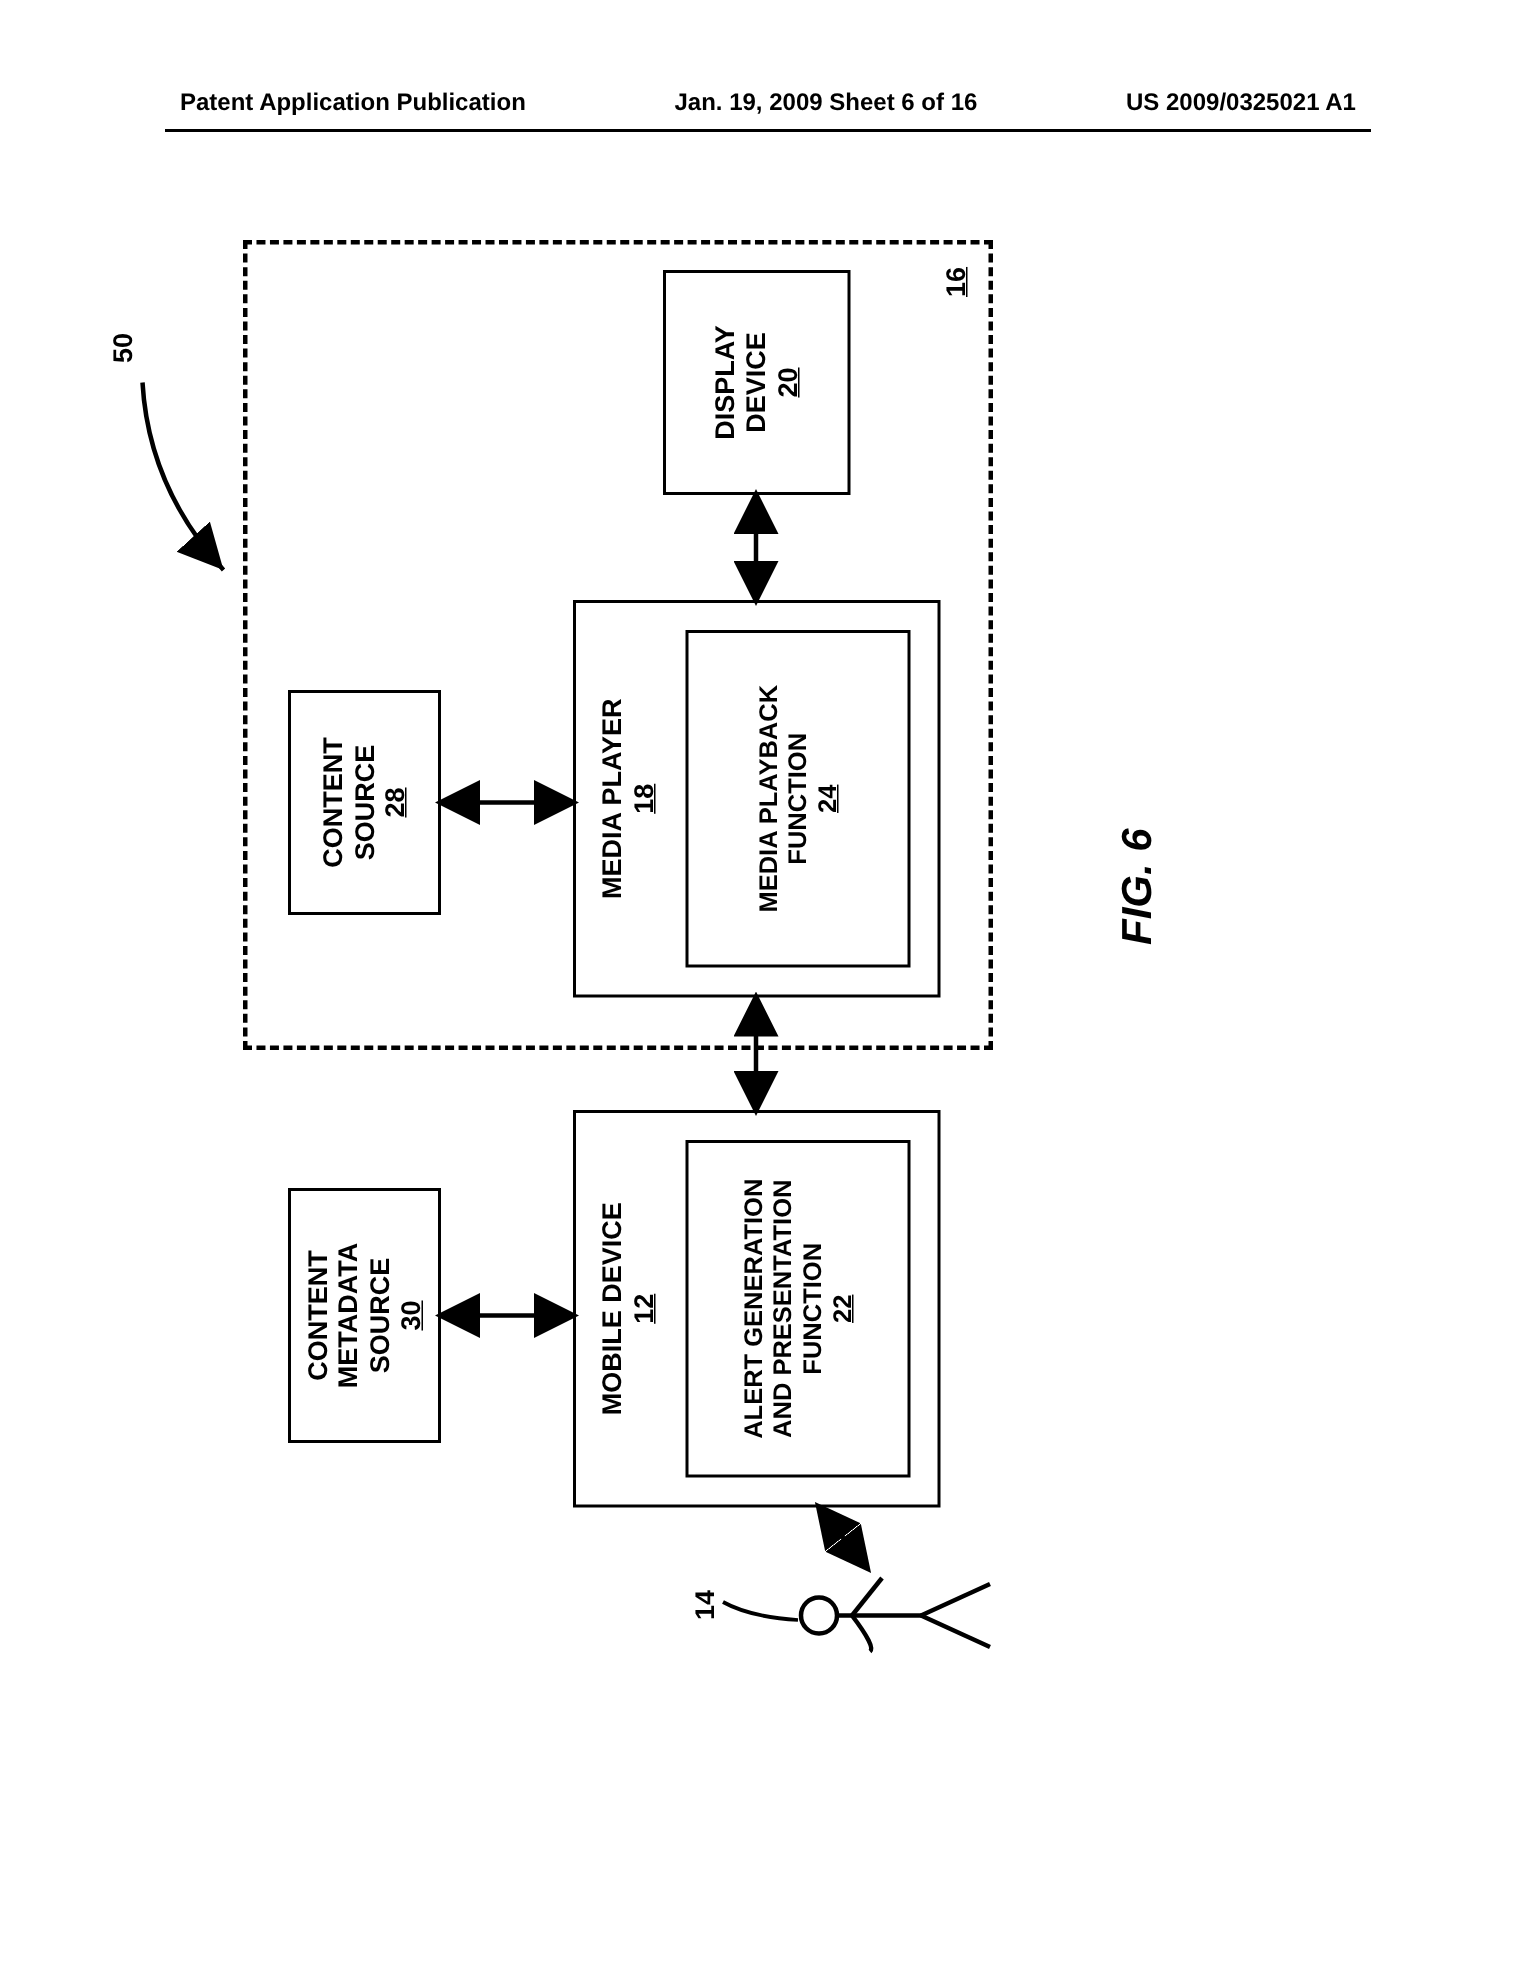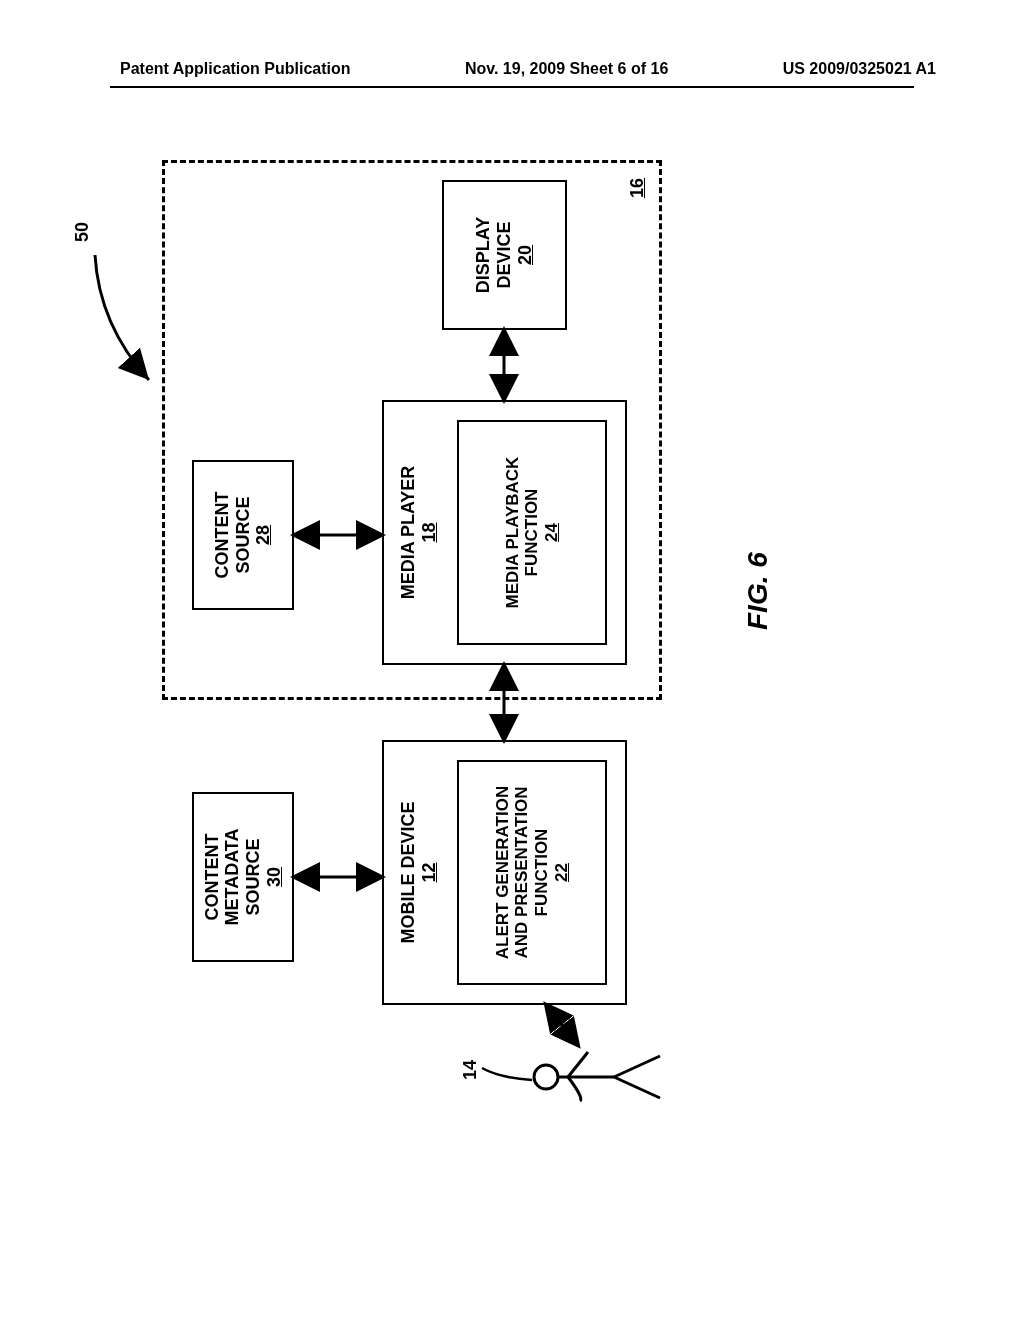--- a/index.html
+++ b/index.html
@@ -1,18 +1,18 @@
 <!DOCTYPE html>
 <html><head>
 <meta charset="utf-8">
 <style>
   * { box-sizing: border-box; margin: 0; padding: 0; }
   html, body { width: 1024px; height: 1320px; background: #fff; font-family: Arial, Helvetica, sans-serif; }
   .page { position: relative; width: 1024px; height: 1320px; }
-  .header { position: absolute; top: 60px; left: 0; width: 1024px; display: flex; justify-content: space-between; padding: 0 88px 0 120px; font-size: 16px; }
+  .header { position: absolute; top: 60px; left: 0; width: 1024px; display: flex; justify-content: space-between; padding: 0 120px 0 120px; font-size: 16px; }
   .header .left { font-weight: bold; }
   .header .center { font-weight: bold; }
   .header .right { font-weight: bold; }
   .hr { position: absolute; top: 86px; left: 110px; width: 804px; height: 2px; background: #000; }
   .diagram-area { position: absolute; top: 150px; left: 112px; width: 800px; height: 900px; }
   .rotated { transform: rotate(-90deg); transform-origin: center center; }
   .stage { position: absolute; top: 0; left: -50px; width: 900px; height: 800px; }
   .box { position: absolute; border: 2.5px solid #000; background: #fff; display: flex; flex-direction: column; align-items: center; justify-content: center; text-align: center; font-weight: bold; font-size: 18px; line-height: 1.15; padding: 6px; }
   .inner-box { position: absolute; border: 2.5px solid #000; display: flex; flex-direction: column; align-items: center; justify-content: center; text-align: center; font-weight: bold; font-size: 17px; line-height: 1.15; }
   .ref-underline { text-decoration: underline; }
@@ -21,21 +21,21 @@
   .num-label { position: absolute; font-weight: bold; font-size: 18px; }
   .fig-label { position: absolute; font-style: italic; font-weight: bold; font-size: 28px; }
   svg { position: absolute; overflow: visible; }
 </style>
 </head>
 <body>
 
 <div class="page">
   <div class="header">
     <span class="left">Patent Application Publication</span>
-    <span class="center">Nov. 19, 2009  Sheet 6 of 16</span>
+    <span class="center">Jan. 19, 2009  Sheet 6 of 16</span>
     <span class="right">US 2009/0325021 A1</span>
   </div>
   <div class="hr"></div>
 
   <div class="diagram-area rotated">
     <div class="stage">
 
       <svg style="top:25px; left:635px;" width="180" height="80">
         <defs>
           <marker id="ah1" markerWidth="12" markerHeight="12" refX="10" refY="5" orient="auto">

